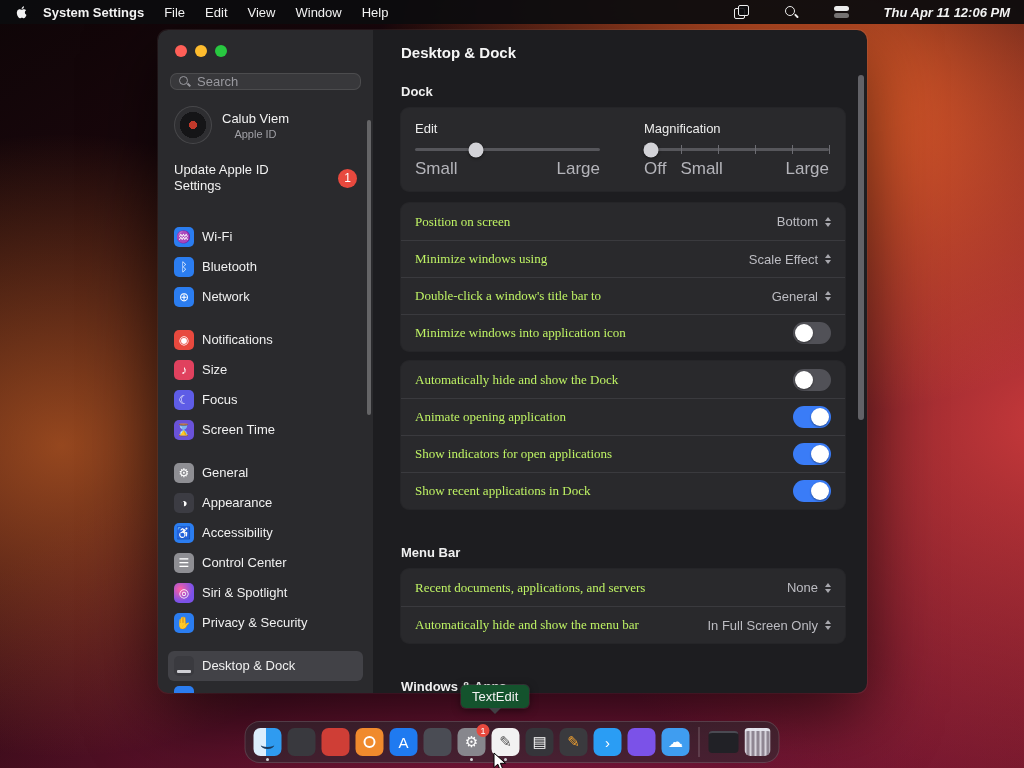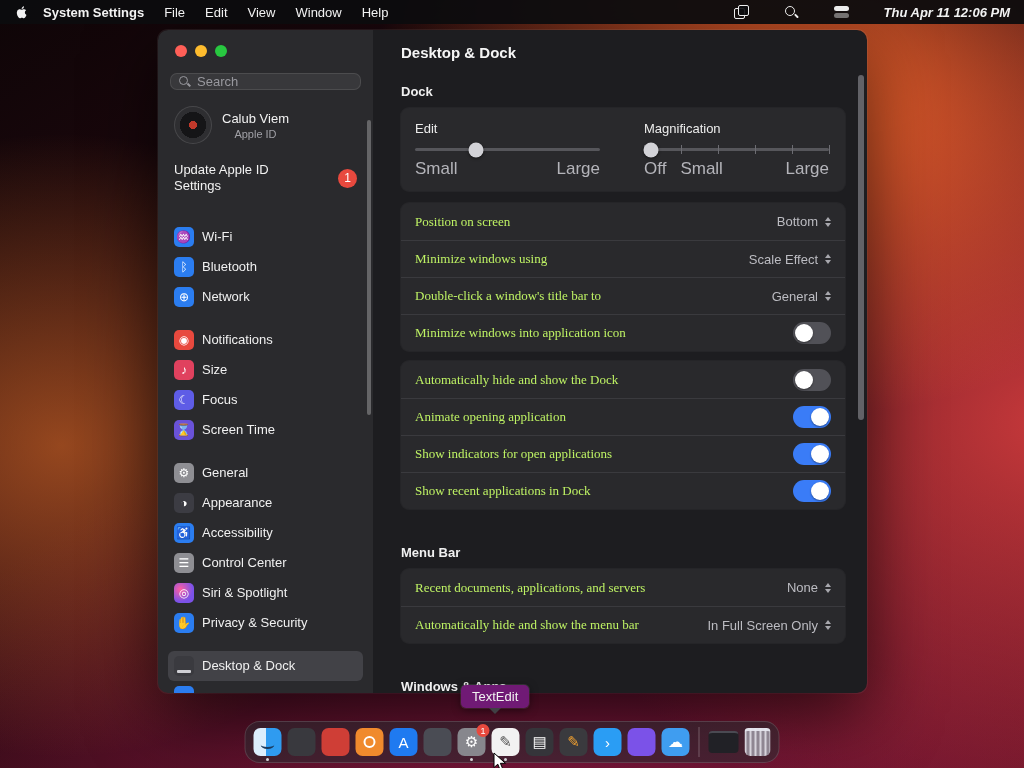--- a/index.html
+++ b/index.html
@@ -115,21 +115,21 @@
   .track { position:relative; height:3px; background:#56565b; border-radius:2px; }
   .tick { position:absolute; top:-3px; width:1px; height:9px; background:#6c6c72; }
   .sknob { position:absolute; top:50%; transform:translate(-50%,-50%); width:15px; height:15px; border-radius:50%; background:#d2d2d7; box-shadow:0 1px 3px rgba(0,0,0,.55); }
   .sl-ends { display:flex; justify-content:space-between; font-size:17px; color:#b4b4ba; margin-top:8px; }
   .sl-left2 { display:flex; gap:14px; }
   .ct-scroll { position:absolute; right:3px; top:45px; width:6px; height:345px; border-radius:3px; background:#626267; }
 
   
   .tooltip {
     position:absolute; left:461px; top:685px; z-index:40;
-    background:#701a75; color:#f2f2f2; font-size:13px; padding:4px 11px;
+    background:#14532d; color:#f2f2f2; font-size:13px; padding:4px 11px;
     border-radius:5px; box-shadow:0 2px 8px rgba(0,0,0,.5), 0 0 0 1px rgba(255,255,255,.12);
   }
   .tooltip::after {
     content:""; position:absolute; left:50%; bottom:-6px; transform:translateX(-50%);
     border-left:6px solid transparent; border-right:6px solid transparent; border-top:6px solid #404044;
   }
 
   
   .dock {
     position:absolute; left:50%; bottom:5px; transform:translateX(-50%);

